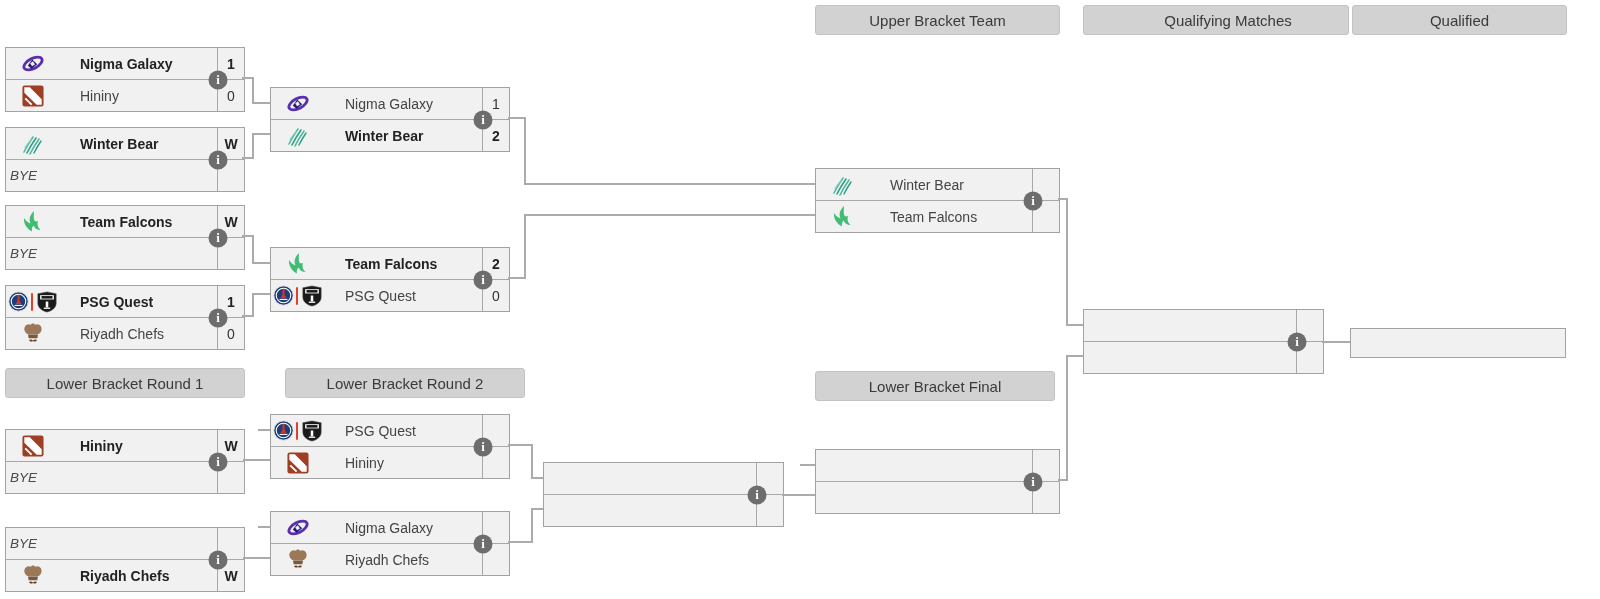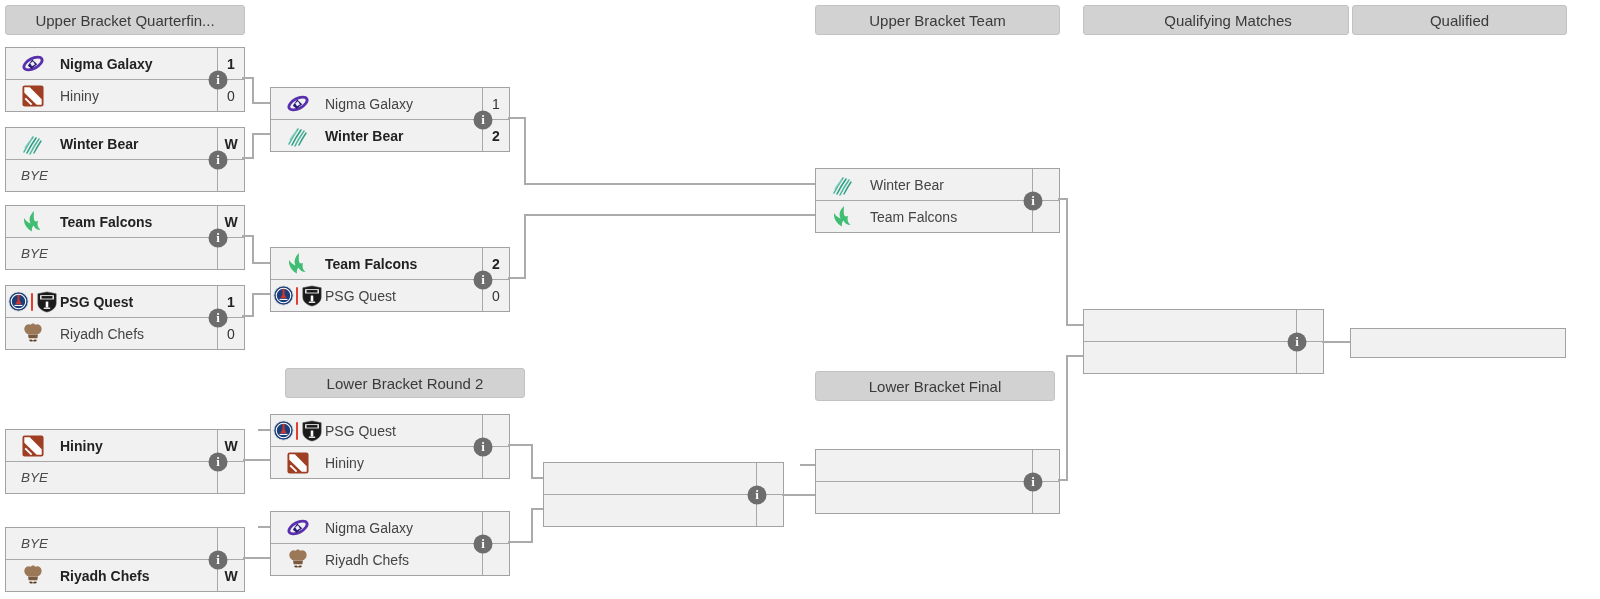--- a/index.html
+++ b/index.html
@@ -6,26 +6,26 @@
   body { font-family:"Liberation Sans", sans-serif; }
   .stage { position:relative; width:1600px; height:599px; background:#ffffff; overflow:hidden; }
 
   .hdr {
     position:absolute; height:28px; background:#d2d2d2; border:1px solid #c2c2c2;
     border-radius:3px; display:flex; align-items:center; justify-content:center;
     font-size:15px; color:#3a3a3a; white-space:nowrap; overflow:hidden;
   }
 
   .match { position:absolute; background:#f1f1f1; border:1px solid #a2a2a2; }
-  .row { position:relative; display:flex; align-items:center; height:31px; }
+  .row { position:relative; display:flex; align-items:center; height:31px;gap:20px; }
   .row.bot { border-top:1px solid #a8a8a8; }
   .ticon { flex:0 0 54px; display:flex; align-items:center; justify-content:center; }
   .ticon svg { display:block; }
   .tname { flex:1 1 auto; font-size:14px; color:#444; white-space:nowrap; overflow:hidden; }
-  .row.noicon .tname { padding-left:15px; }
+  .row.noicon .tname { padding-left:4px; }
   .row.bye .tname { font-style:italic; color:#4a4a4a; font-size:13.5px; }
   .row.winner .tname { font-weight:700; color:#222; }
   .tscore {
     flex:0 0 26px; align-self:stretch; border-left:1px solid #a8a8a8;
     display:flex; align-items:center; justify-content:center; font-size:14px; color:#333;
   }
   .row.winner .tscore { font-weight:700; color:#222; }
   .single .row { height:28px; }
 
   .info {
@@ -84,24 +84,24 @@
     <symbol id="i-chefs" viewBox="0 0 24 24">
       <path d="M4.5 9.5 C2.5 5 7 1.5 10 3.5 C10.8 1.8 13.2 1.8 14 3.5 C17 1.5 21.5 5 19.5 9.5 C19 11 17.5 12 16 12.3 L8 12.3 C6.5 12 5 11 4.5 9.5 Z" fill="#9b7857"></path>
       <path d="M7.4 12.5 H16.6 L16 16 H8 Z" fill="#7a5a3c"></path>
       <path d="M8.3 17.6 C10 16.4 11 17.4 12 18 C13 17.4 14 16.4 15.7 17.6 C14.6 19.6 13 19.1 12 18.5 C11 19.1 9.4 19.6 8.3 17.6 Z" fill="#5f4027"></path>
     </symbol>
   </defs>
 </svg>
 
 <div class="stage">
 
-  <div class="hdr" style="left:5px;top:5px;width:238px;">Upper Bracket Quarterfin...</div>
   <div class="hdr" style="left:815px;top:5px;width:243px;">Upper Bracket Team</div>
   <div class="hdr" style="left:1083px;top:5px;width:240px;padding-left:24px;">Qualifying Matches</div>
   <div class="hdr" style="left:1352px;top:5px;width:213px;text-align:right;">Qualified</div>
+  <div class="hdr" style="left:5px;top:368px;width:238px;">Lower Bracket Round 1</div>
   <div class="hdr" style="left:285px;top:368px;width:238px;">Lower Bracket Round 2</div>
   <div class="hdr" style="left:815px;top:371px;width:238px;">Lower Bracket Final</div>
 
   <div class="match" style="left:5px;top:47px;width:238px;">
     <div class="row winner">
       <span class="ticon">
           <svg width="26" height="24">
             <use href="#i-nigma"></use>
           </svg>
         </span>

